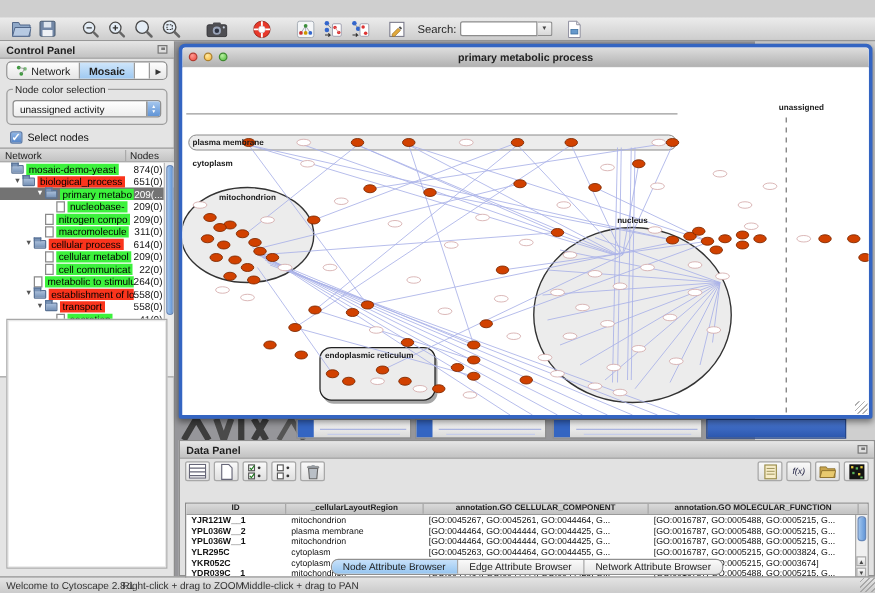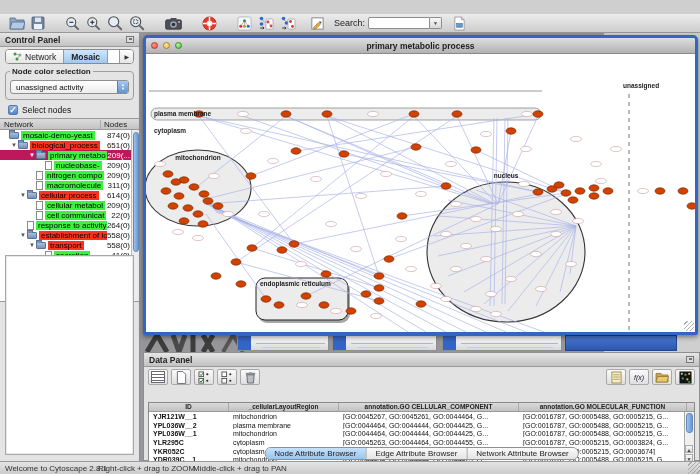--- a/index.html
+++ b/index.html
@@ -40,40 +40,40 @@
     font-size:8.5px; font-weight:bold; color:#222; }
   .detach { margin-left:auto; width:8px; height:7px; border:1px solid #777; background:#ddd; position:relative; }
   .detach::after { content:""; position:absolute; right:1px; top:1px; width:3px; height:2px; background:#777; }
   #cp-tabs { display:flex; align-items:stretch; height:15px; margin:2px 5px 2px 5px;
     border:1px solid #8b8b8b; border-radius:4px; overflow:hidden; background:#fff; }
   .seg { display:flex; align-items:center; gap:3px; padding:0 7px; font-size:8.5px; color:#222;
     background:linear-gradient(#fdfdfd,#e6e6e6); border-right:1px solid #9a9a9a; }
   .seg.selected { background:linear-gradient(#cfe6fb,#9fc9f1); font-weight:bold; }
   .seg.arrowseg { margin-left:auto; border-right:none; border-left:1px solid #9a9a9a; padding:0 4px; font-size:6px; color:#333;}
   #node-color-box { margin:3px 5px 0 5px; border:1px solid #9e9e9e; border-radius:4px; padding:4px 4px 5px 4px; }
-  #node-color-box legend { font-size:8px; font-weight:bold; color:#222; padding:0 2px;margin-top:45px; }
+  #node-color-box legend { font-size:8px; font-weight:normal; color:#222; padding:0 2px;margin-top:45px; }
   .combo { display:flex; align-items:center; height:14px; border:1px solid #8f8f8f; border-radius:3px;
     background:linear-gradient(#ffffff,#ededed); overflow:hidden; }
   .combo .val { flex:1; font-size:8px; color:#111; padding-left:5px; white-space:nowrap; }
   .stepper { width:11px; height:100%; background:linear-gradient(#a7c8ee,#5f93d6); border-left:1px solid #7a7a7a;
     display:flex; flex-direction:column; align-items:center; justify-content:center; color:#fff; font-size:4px; line-height:4px;}
   #select-nodes-row { display:flex; align-items:center; gap:4px; margin:5px 8px 3px 8px; }
   .checkbox { width:10px; height:10px; border:1px solid #5b7aa8; border-radius:2px;
     background:linear-gradient(#8fb6e6,#5585c8); color:#fff; font-size:9px; line-height:9px;
     text-align:center; font-weight:bold;}
   #select-nodes-label { font-size:8.5px; color:#111; }
   #tree-header { display:flex; height:12px; background:linear-gradient(#dcdcdc,#c3c3c3);
     border-top:1px solid #9a9a9a; border-bottom:1px solid #9a9a9a; font-size:8px; color:#222;
     align-items:center; }
   #tree-header .hc1 { padding-left:4px; flex:1; border-right:1px solid #aaa; }
   #tree-header .hc2 { width:38px; padding-left:3px; }
   #network-tree { position:relative; height:172px; background:#fff; overflow:hidden;
     border-bottom:1px solid #9a9a9a; }
   .trow { display:flex; align-items:center; height:10px; white-space:nowrap; }
-  .trow.sel { background:#be185d; }
+  .trow.sel { background:#737373; }
   .tw { display:inline-block; text-align:right; font-size:6px; color:#555; flex:none; }
   .trow.sel .tw { color:#fff; }
   .fico { flex:none; margin:0 2px 0 1px; position:relative; }
   .fico.folder { width:10px; height:7px; background:linear-gradient(#a8bedb,#7893b7); border:1px solid #5a7396; border-radius:1px; }
   .fico.folder::before { content:""; position:absolute; left:-1px; top:-3px; width:4px; height:2px;
     background:#7893b7; border:1px solid #5a7396; border-bottom:none; }
   .fico.file { width:7px; height:9px; background:#fff; border:1px solid #8a8a8a; }
   .tlabel { font-size:8px; color:#000; padding:0 2px; overflow:hidden; }
   .tlabel.green { background:#3cf23c; }
   .tlabel.red { background:#fa341c; }
@@ -360,21 +360,21 @@
         </div>
         <div class="trow">
           <span class="tw" style="width: 35px;"></span>
           <span class="fico file"></span>
           <span class="tlabel green">cell communicat</span>
           <span class="tcount">22(0)</span>
         </div>
         <div class="trow">
           <span class="tw" style="width: 26px;"></span>
           <span class="fico file"></span>
-          <span class="tlabel green">response to activity</span>
+          <span class="tlabel green">metabolic to stimulu</span>
           <span class="tcount">264(0)</span>
         </div>
         <div class="trow">
           <span class="tw" style="width: 26px;">▼</span>
           <span class="fico folder"></span>
           <span class="tlabel red">establishment of lo</span>
           <span class="tcount">558(0)</span>
         </div>
         <div class="trow">
           <span class="tw" style="width: 35px;">▼</span>

